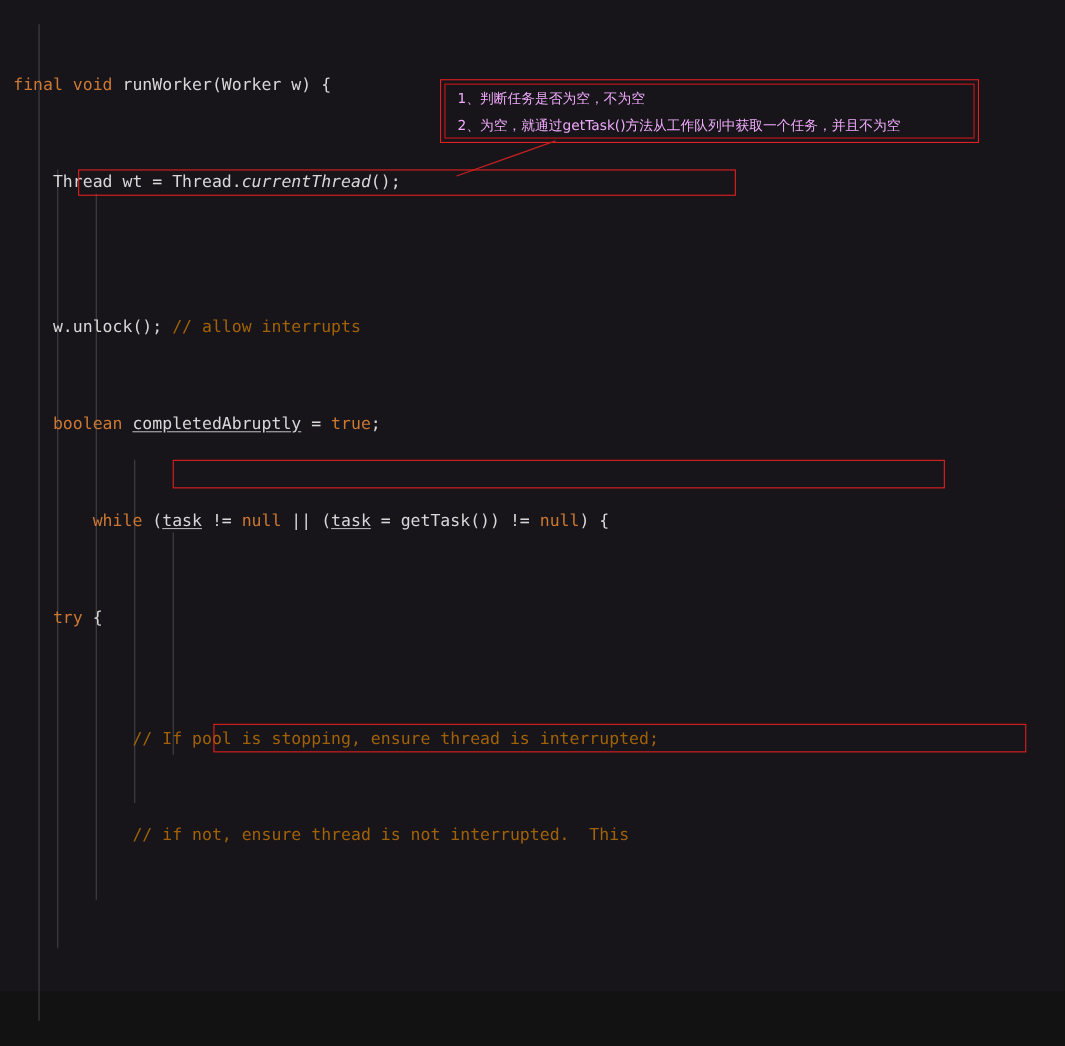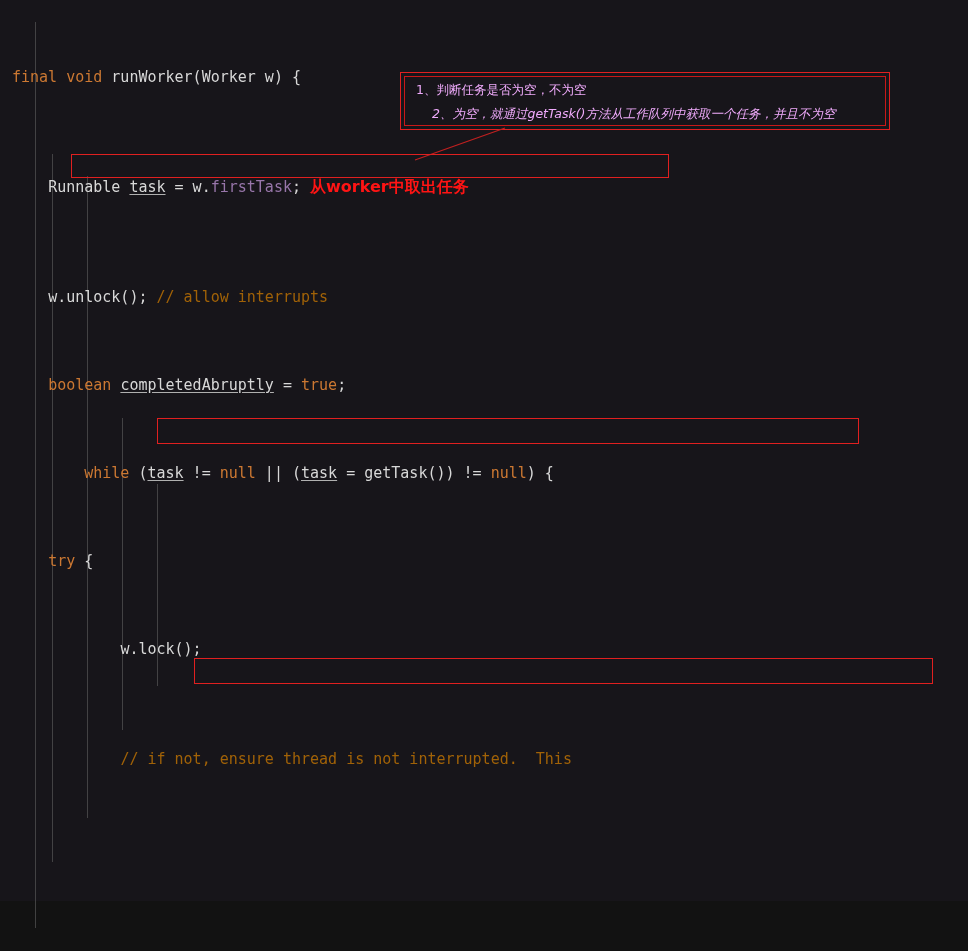--- a/index.html
+++ b/index.html
@@ -83,34 +83,34 @@
   <div class="guide" style="left:52px;  top:154px; height:708px;"></div>
   <div class="guide" style="left:87px;  top:176px; height:642px;"></div>
   <div class="guide" style="left:122px; top:418px; height:312px;"></div>
   <div class="guide" style="left:157px; top:484px; height:202px;"></div>
   <div class="guide" style="left:192px; top:66px;  height:0px;"></div>
 
   <div id="code">
 
     <div class="ln"><span class="kw">final</span> <span class="kw">void</span> <span class="pl">runWorker(Worker w) {</span></div>
 
+    <div class="ln">    <span class="pl">Thread wt = Thread.</span><span class="ital pl">currentThread</span><span class="pl">();</span></div>
 
-    <div class="ln">    <span class="pl">Runnable </span><span class="ul pl">task</span><span class="pl"> = w.</span><span class="fld">firstTask</span><span class="pl">;</span> <span class="anno-big">从worker中取出任务</span></div>
 
 
     <div class="ln">    <span class="pl">w.unlock();</span> <span class="cm">// allow interrupts</span></div>
 
     <div class="ln">    <span class="kw">boolean</span> <span class="ul pl">completedAbruptly</span><span class="pl"> = </span><span class="kw">true</span><span class="pl">;</span></div>
 
     <div class="ln">        <span class="kw">while</span> <span class="pl">(</span><span class="ul pl">task</span><span class="pl"> != </span><span class="kw">null</span><span class="pl"> || (</span><span class="ul pl">task</span><span class="pl"> = getTask()) != </span><span class="kw">null</span><span class="pl">) {</span></div>
 
     <div class="ln">    <span class="kw">try</span> <span class="pl">{</span></div>
 
-    <div class="ln">            <span class="pl">w.lock();</span></div>
 
+    <div class="ln">            <span class="cm">// If pool is stopping, ensure thread is interrupted;</span></div>
 
     <div class="ln">            <span class="cm">// if not, ensure thread is not interrupted.  This</span></div>
 
     
 
     
 
     
 
     
@@ -170,21 +170,21 @@
     
 
     
 
   </div>
 
   <div class="rbox" style="left:400px; top:72px; width:490px; height:58px;"></div>
   <div class="rbox dbl" style="left:404px; top:76px; width:482px; height:50px;"></div>
 
   <div class="annobox-text" style="left:416px; top:82px;">1、判断任务是否为空，不为空</div>
-  <div class="annobox-text" style="left:432px; top:106px;font-style:italic;">2、为空，就通过getTask()方法从工作队列中获取一个任务，并且不为空</div>
+  <div class="annobox-text" style="left:416px; top:106px;">2、为空，就通过getTask()方法从工作队列中获取一个任务，并且不为空</div>
 
   <svg class="connector" style="left:395px; top:126px; width:130px; height:36px;" width="130" height="36">
     <line x1="110" y1="2" x2="20" y2="34" stroke="#c02020" stroke-width="1.2"></line>
   </svg>
 
   <div class="rbox" style="left:71px; top:154px; width:598px; height:24px;"></div>
 
   <div class="rbox" style="left:157px; top:418px; width:702px; height:26px;"></div>
 
   <div class="rbox" style="left:194px; top:658px; width:739px; height:26px;"></div>

